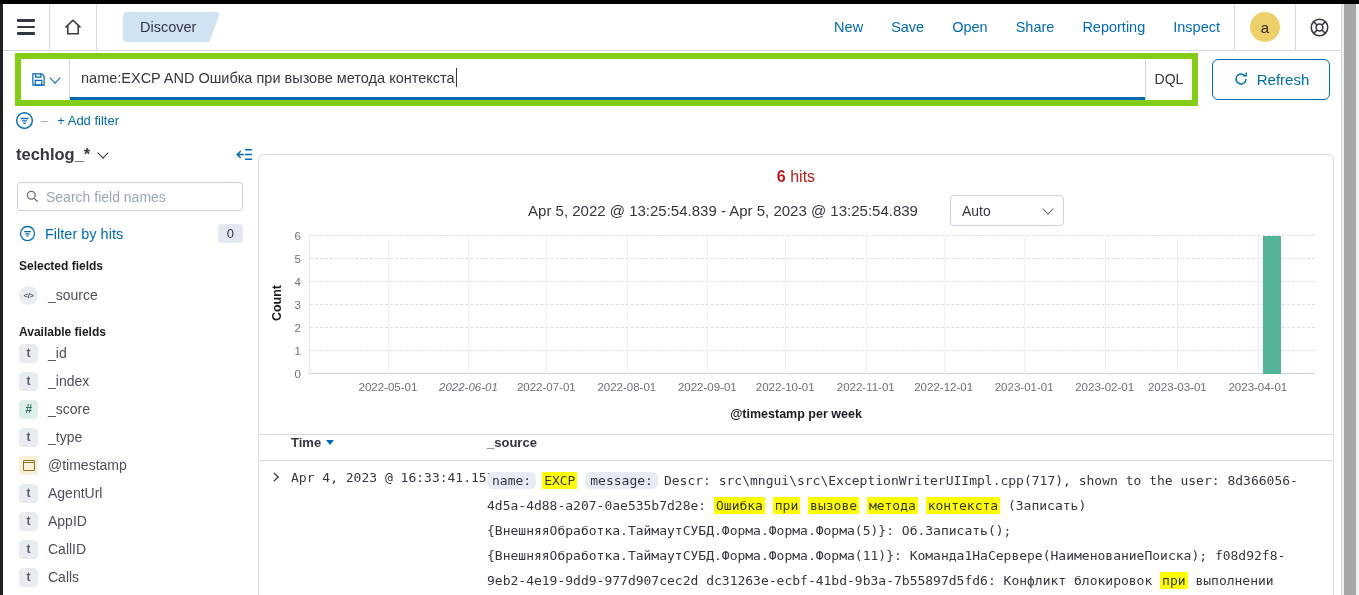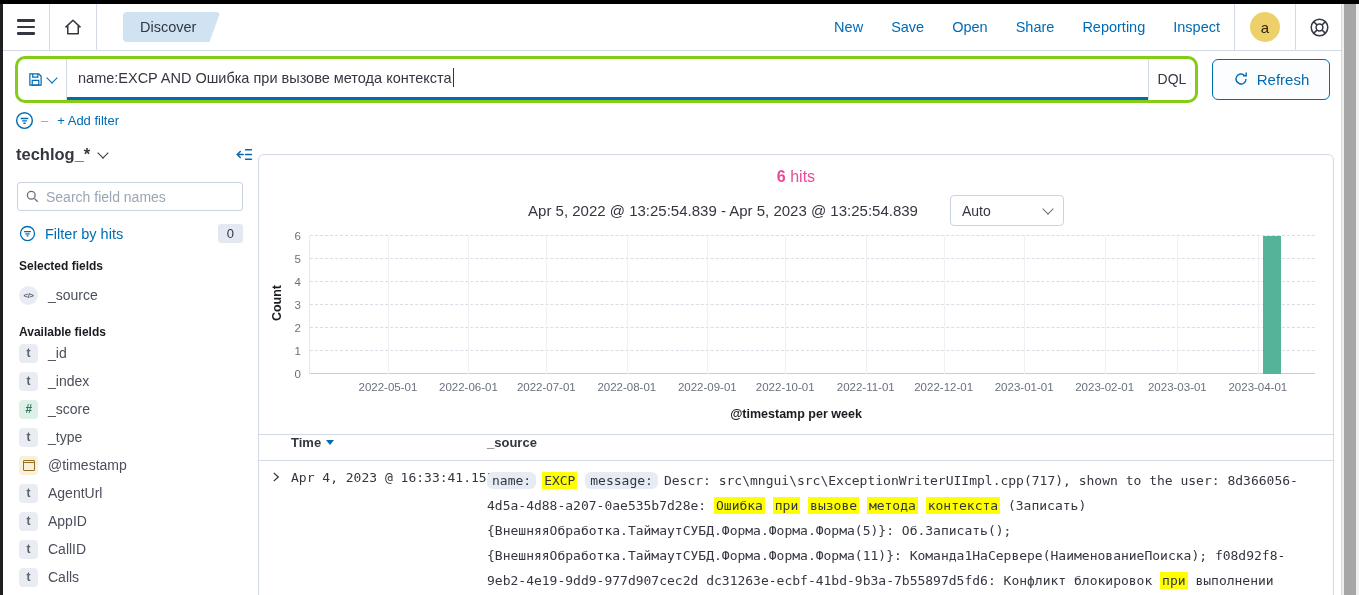--- a/index.html
+++ b/index.html
@@ -24,21 +24,21 @@
   .nav-link{color:#006bb4;font-size:14.5px;margin:0 14px;cursor:pointer;white-space:nowrap}
   .avatar{width:30px;height:30px;border-radius:50%;background:#eed06a;color:#2e2605;
           display:flex;align-items:center;justify-content:center;font-size:15px;margin:0 15px;cursor:pointer}
   .chev{display:inline-block;width:7px;height:7px;border-right:1.6px solid #006bb4;border-bottom:1.6px solid #006bb4;
         transform:rotate(45deg);margin-top:-3px}
   .chev.dark{border-color:#343741}
 
   
   .query-row{position:absolute;top:54px;left:3px;right:17px;height:50px;display:flex;align-items:center;
              padding:0 12px;gap:14px;box-sizing:border-box}
-  .query-group{flex:1;display:flex;align-items:stretch;height:41px;border:3px solid #84cc16;border-radius:10px;
+  .query-group{flex:1;display:flex;align-items:stretch;height:41px;border:6px solid #84cc16;border-radius:0;
                background:#fff;overflow:hidden}
   .saved-btn{width:48px;display:flex;align-items:center;justify-content:center;gap:5px;
              border-right:1px solid #d3dae6;cursor:pointer}
   .query-input{flex:1;display:flex;align-items:center;padding:0 11px;font-size:14.5px;color:#343741;
                border-bottom:3px solid #006bb4;cursor:text;white-space:nowrap;overflow:hidden}
   .caret{width:1.5px;height:19px;background:#343741;margin-left:1px}
   .dql-btn{width:46px;display:flex;align-items:center;justify-content:center;font-size:14px;color:#343741;
            border-left:1px solid #d3dae6;cursor:pointer}
   .refresh-btn{width:118px;height:41px;border:1px solid #006bb4;border-radius:6px;background:#fcfdff;
                color:#006bb4;font-size:15px;display:flex;align-items:center;justify-content:center;gap:8px;
@@ -72,21 +72,21 @@
   .badge.number{background:#dff0e9;color:#357861;font-style:italic}
   .badge.source{background:#e9edf3;color:#5b616d;font-size:8px;letter-spacing:-.5px;border-radius:50%}
   .badge.date{background:#f7f0da}
   .cal{width:10px;height:9px;border:1.3px solid #946f1f;border-radius:1px;position:relative;display:block}
   .cal::before{content:"";position:absolute;left:0;right:0;top:1.5px;height:1.3px;background:#946f1f}
   .field-name{font-size:14px;color:#4a4f5b}
 
   
   .panel{position:absolute;left:258px;top:154px;width:1076px;height:480px;border:1px solid #d3dae6;
          border-radius:6px;background:#fff;box-sizing:border-box}
-  .hits-row{text-align:center;margin-top:13px;font-size:16px;color:#ec4899}
+  .hits-row{text-align:center;margin-top:13px;font-size:16px;color:#b91c1c}
   .hits-row b{font-weight:700}
   .range-row{display:flex;align-items:center;justify-content:center;margin-top:9px;gap:32px}
   .range-text{font-size:15px;color:#343741}
   .interval-select{width:114px;height:31px;border:1px solid #cbd3e0;border-radius:4px;display:flex;align-items:center;
                    padding:0 11px;font-size:14px;color:#343741;background:#fff;box-sizing:border-box;cursor:pointer}
   .interval-select .chev{margin-left:auto;border-color:#69707d}
 
   .chart-wrap{position:relative;height:166px;margin:8px 10px 0 4px}
   .ylabel{position:absolute;left:-26px;top:62px;width:80px;text-align:center;transform:rotate(-90deg);
           font-size:12.5px;font-weight:700;color:#1a1c21}
@@ -297,21 +297,21 @@
         <span class="ytick" style="bottom: 50%;">3</span>
         <div class="hgrid" style="bottom: 66.6667%;"></div>
         <span class="ytick" style="bottom: 66.6667%;">4</span>
         <div class="hgrid" style="bottom: 83.3333%;"></div>
         <span class="ytick" style="bottom: 83.3333%;">5</span>
         <div class="hgrid" style="bottom: 100%;"></div>
         <span class="ytick" style="bottom: 100%;">6</span>
         <div class="vgrid" style="left: 7.75194%;"></div>
         <span class="xtick" style="left: 7.75194%;">2022-05-01</span>
         <div class="vgrid" style="left: 15.7623%;"></div>
-        <span class="xtick" style="left: 15.7623%;">2022-06-01</span>
+        <span class="xtick" style="left: 15.7623%; font-style: italic;">2022-06-01</span>
         <div class="vgrid" style="left: 23.5142%;"></div>
         <span class="xtick" style="left: 23.5142%;">2022-07-01</span>
         <div class="vgrid" style="left: 31.5245%;"></div>
         <span class="xtick" style="left: 31.5245%;">2022-08-01</span>
         <div class="vgrid" style="left: 39.5349%;"></div>
         <span class="xtick" style="left: 39.5349%;">2022-09-01</span>
         <div class="vgrid" style="left: 47.2868%;"></div>
         <span class="xtick" style="left: 47.2868%;">2022-10-01</span>
         <div class="vgrid" style="left: 55.2972%;"></div>
         <span class="xtick" style="left: 55.2972%;">2022-11-01</span>

